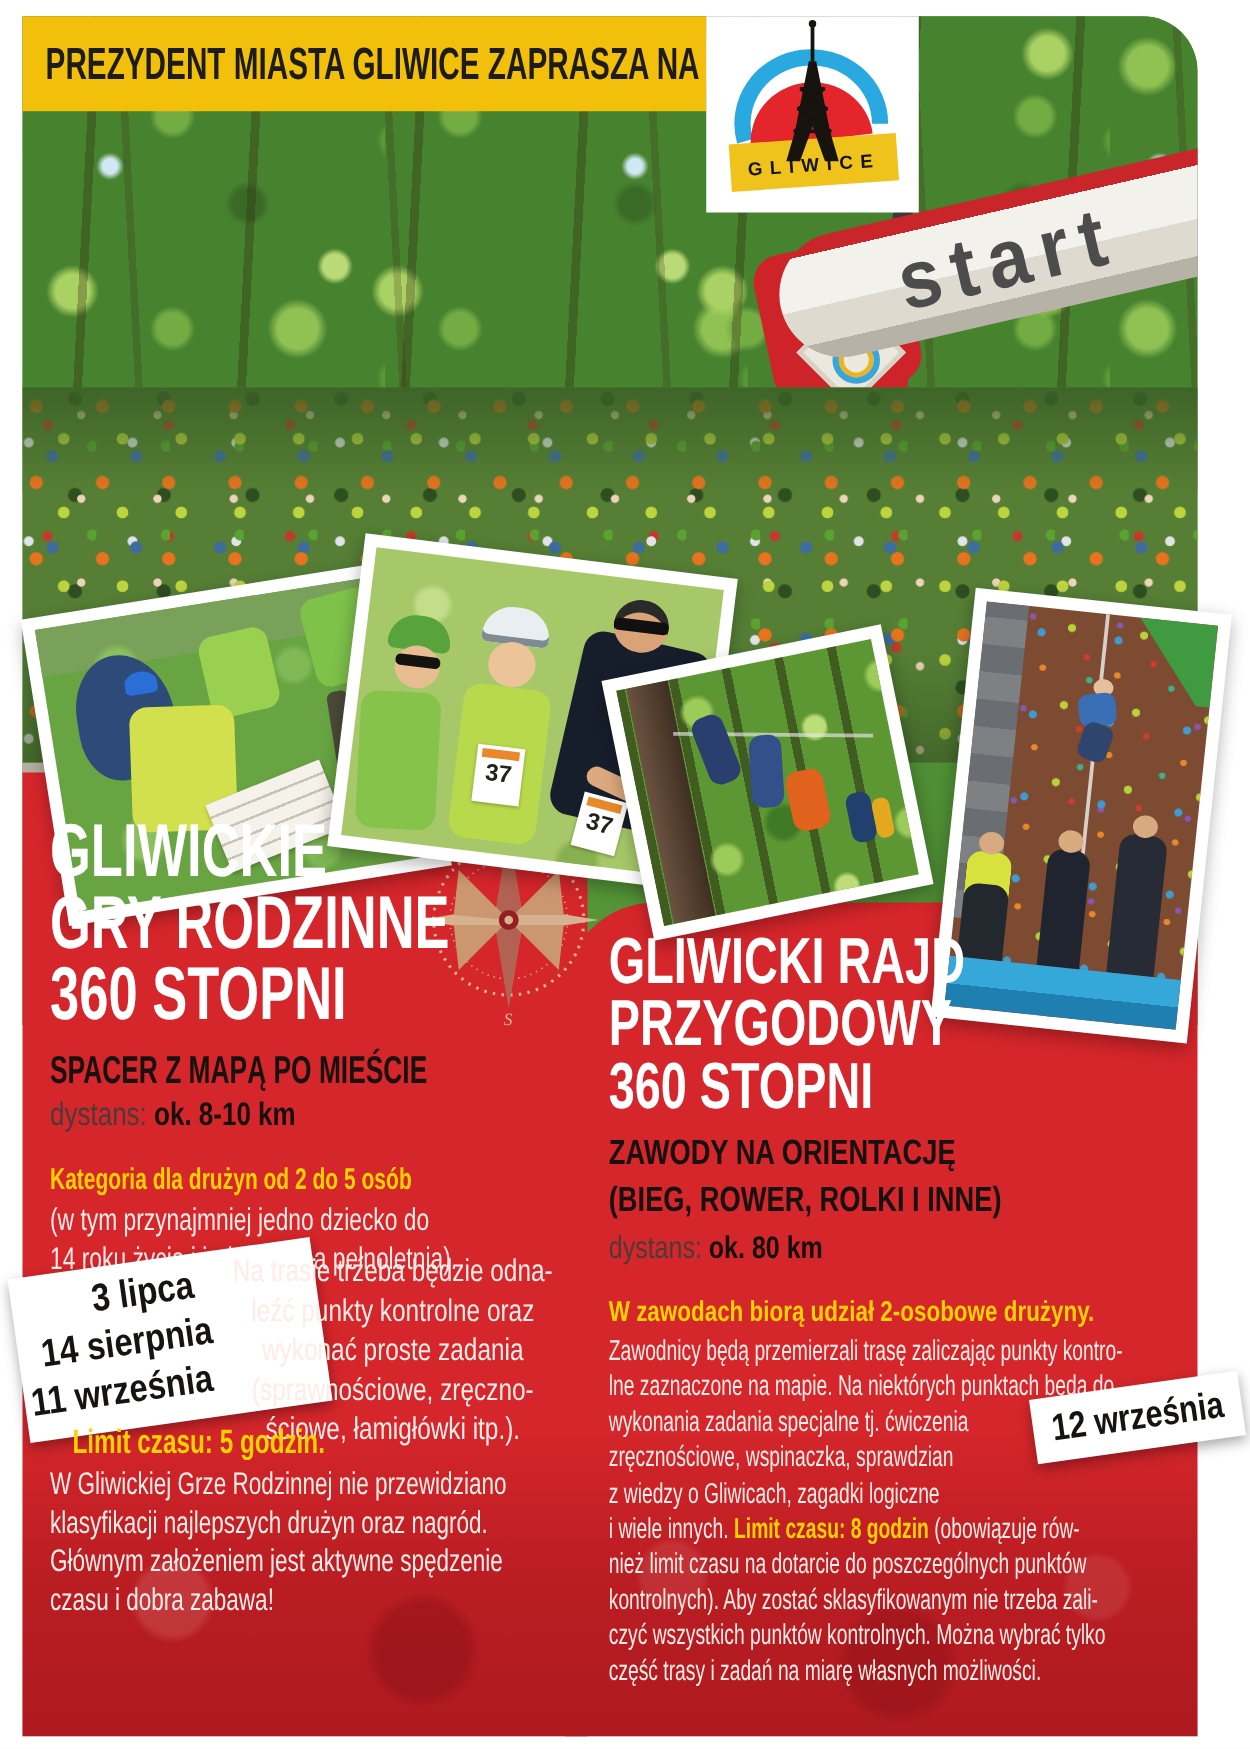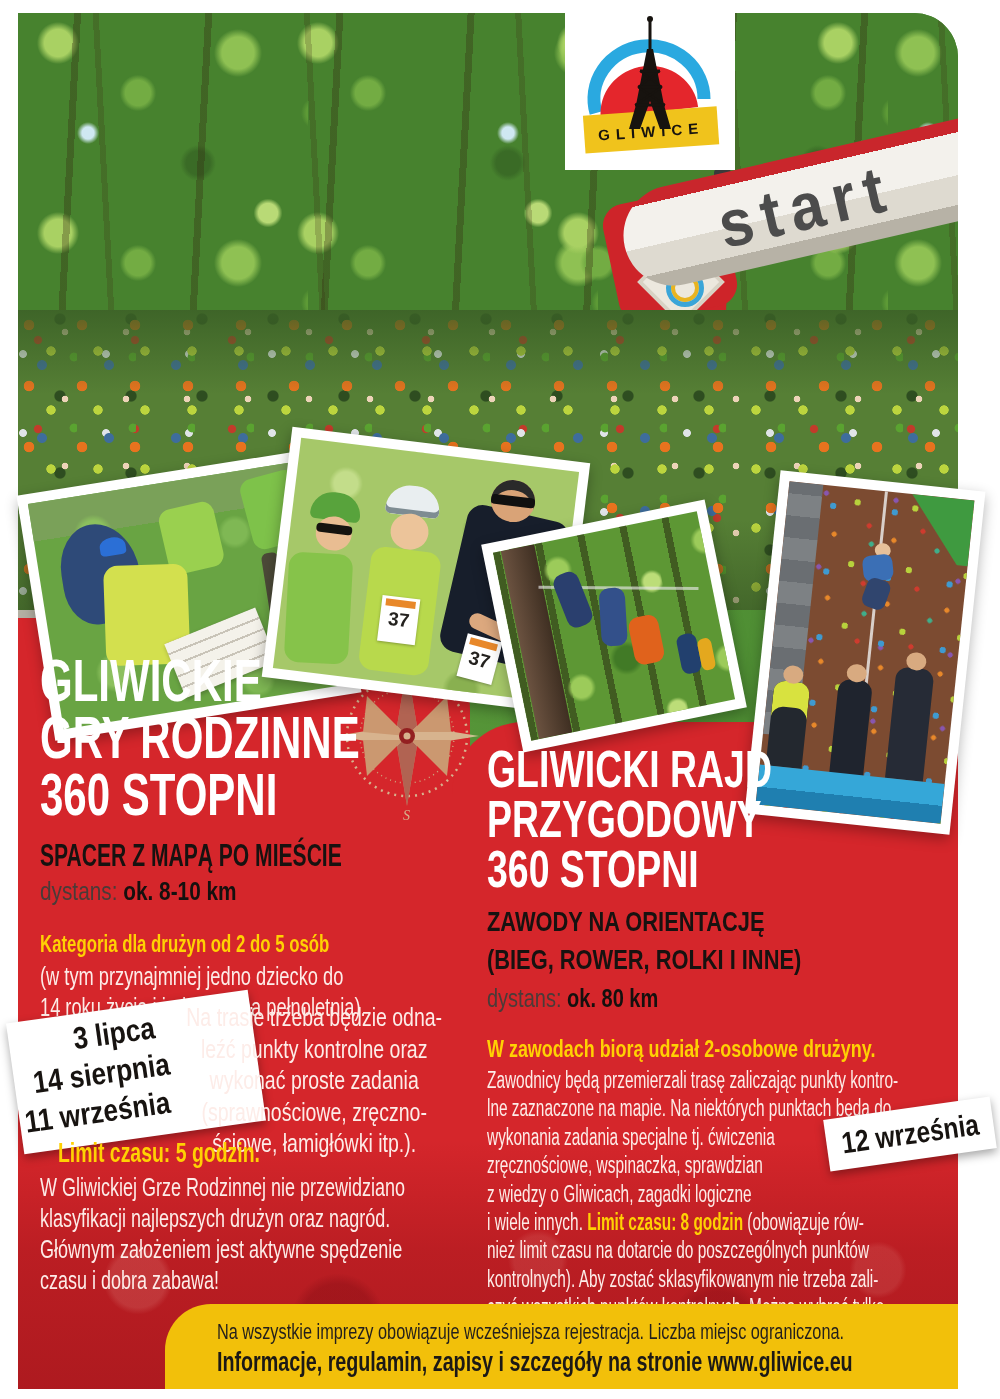--- a/index.html
+++ b/index.html
@@ -326,20 +326,23 @@
       <div class="abs d-p2">
           <div class="d-head" style="left:7px;top:-16px;"></div>
         </div>
       <div class="abs d-p3">
           <div class="d-head" style="left:9px;top:-16px;"></div>
         </div>
       <div class="abs d-mat"></div>
     </div>
   </div>
 
+  <div class="abs banner">
+    <div class="banner-text">PREZYDENT MIASTA GLIWICE ZAPRASZA NA</div>
+  </div>
 
   <div class="abs logo-box">
     <svg width="152" height="148" viewBox="0 0 152 148">
       <path d="M22,100 A55,53 0 1 1 130,86" fill="none" stroke="#2aa9e0" stroke-width="13"></path>
       <g transform="rotate(-7 74 96)">
         <path d="M26,100 A49,47 0 0 1 124,100 Z" fill="#e4262c"></path>
       </g>
       <g transform="rotate(-4 76 116)">
         <rect x="10" y="98" width="134" height="38" fill="#f0c31c"></rect>
         <text x="77" y="124" text-anchor="middle" font-size="15" font-weight="bold" letter-spacing="6" fill="#17130f" font-family="Liberation Sans, sans-serif">GLIWICE</text>
@@ -407,18 +410,14 @@
 z wiedzy o Gliwicach, zagadki logiczne
 i wiele innych. </span><span class="ylw">Limit czasu: 8 godzin</span><span> (obowiązuje rów-
 nież limit czasu na dotarcie do poszczególnych punktów
 kontrolnych). Aby zostać sklasyfikowanym nie trzeba zali-
 czyć wszystkich punktów kontrolnych. Można wybrać tylko
 część trasy i zadań na miarę własnych możliwości.</span></div>
   <div class="abs badge badge-12">
     <span>12 września</span>
   </div>
 
-  <div class="abs footer">
-    <div class="abs f1">Na wszystkie imprezy obowiązuje wcześniejsza rejestracja. Liczba miejsc ograniczona.</div>
-    <div class="abs f2">Informacje, regulamin, zapisy i szczegóły na stronie www.gliwice.eu</div>
-  </div>
 
 </div>
 
 </body></html>

